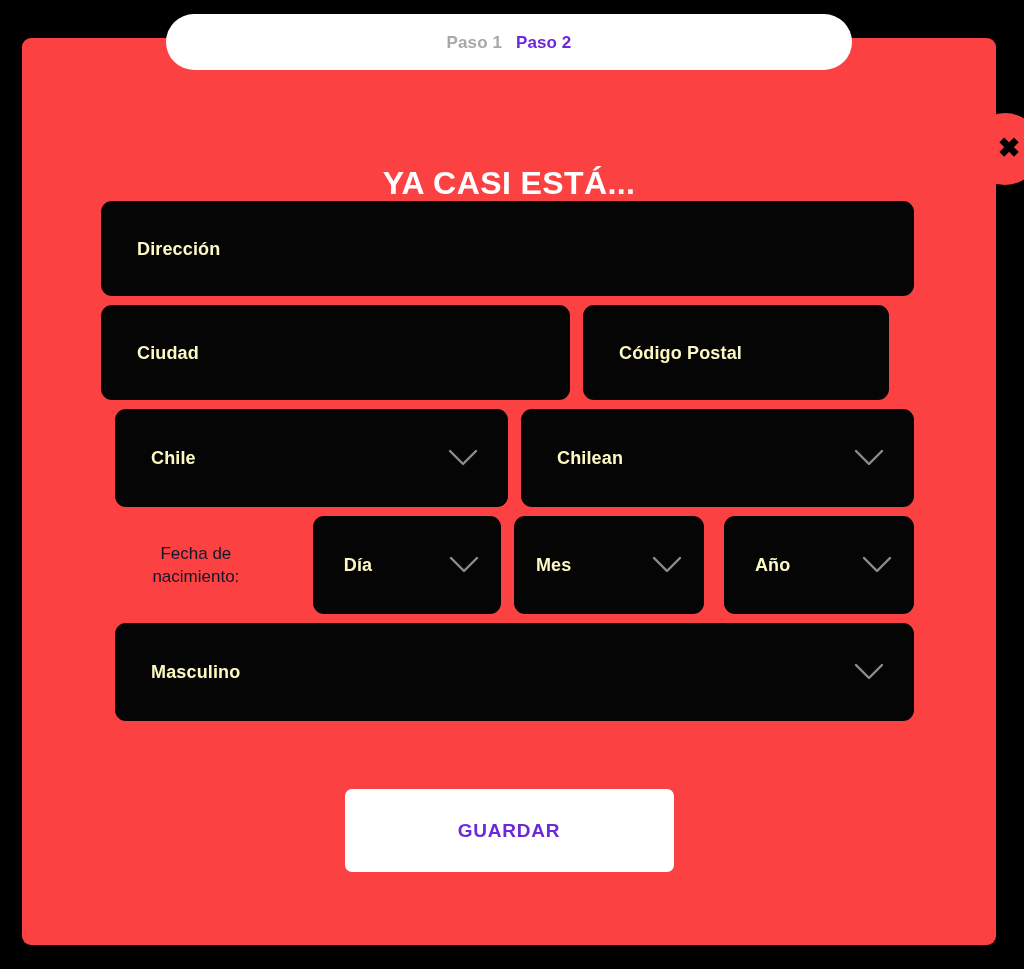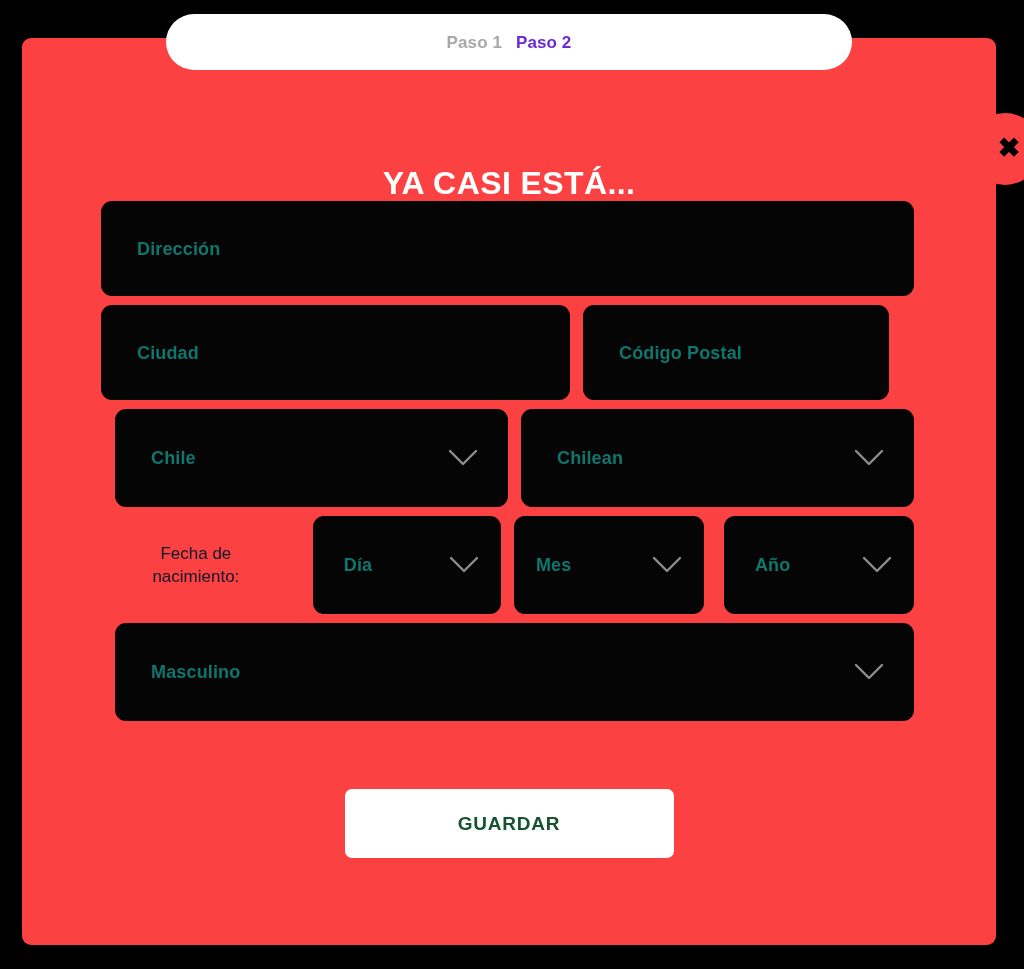--- a/index.html
+++ b/index.html
@@ -118,21 +118,21 @@
     border-radius: 11px;
     box-sizing: border-box;
     position: relative;
     display: flex;
     align-items: center;
     height: 95px;
     padding-left: 36px;
     cursor: text;
   }
   .field .ftext {
-    color: #0f766e;
+    color: #fef9c3;
     font-size: 18px;
     font-weight: 700;
     letter-spacing: 0.15px;
     line-height: 1;
   }
 
   .field.select { cursor: pointer; margin-left: 14px; }
   .chev {
     position: absolute;
     right: 30px;
@@ -182,25 +182,25 @@
     position: absolute;
     left: 0;
     top: 751px;
     width: 974px;
     display: flex;
     justify-content: center;
     z-index: 10;
   }
   .submit-btn {
     width: 329px;
-    height: 69px;
+    height: 83px;
     background: #ffffff;
     border: none;
     border-radius: 7px;
-    color: #14532d;
+    color: #6d28d9;
     font-family: "Liberation Sans", sans-serif;
     font-size: 19px;
     font-weight: 700;
     letter-spacing: 0.8px;
     cursor: pointer;
   }
 </style>
 </head>
 <body>
 

